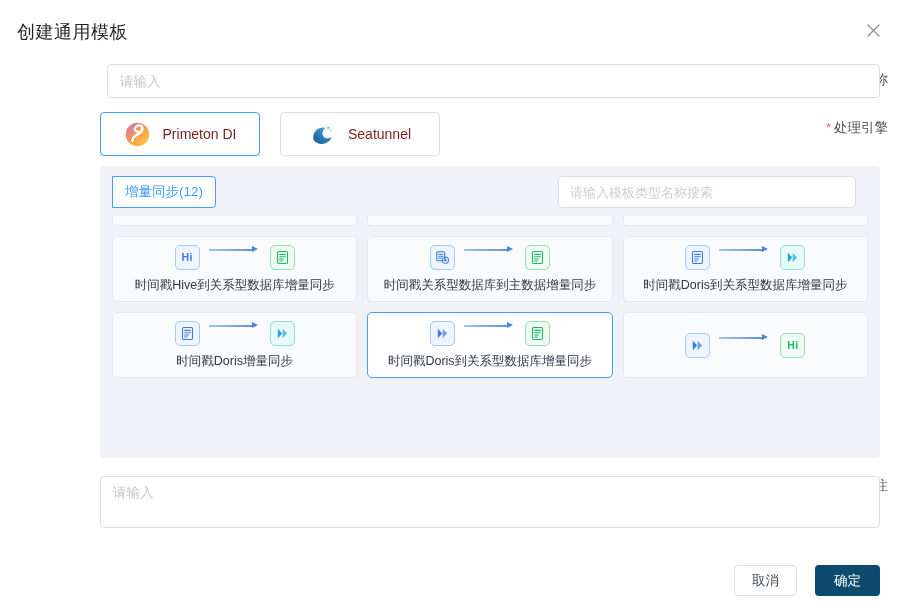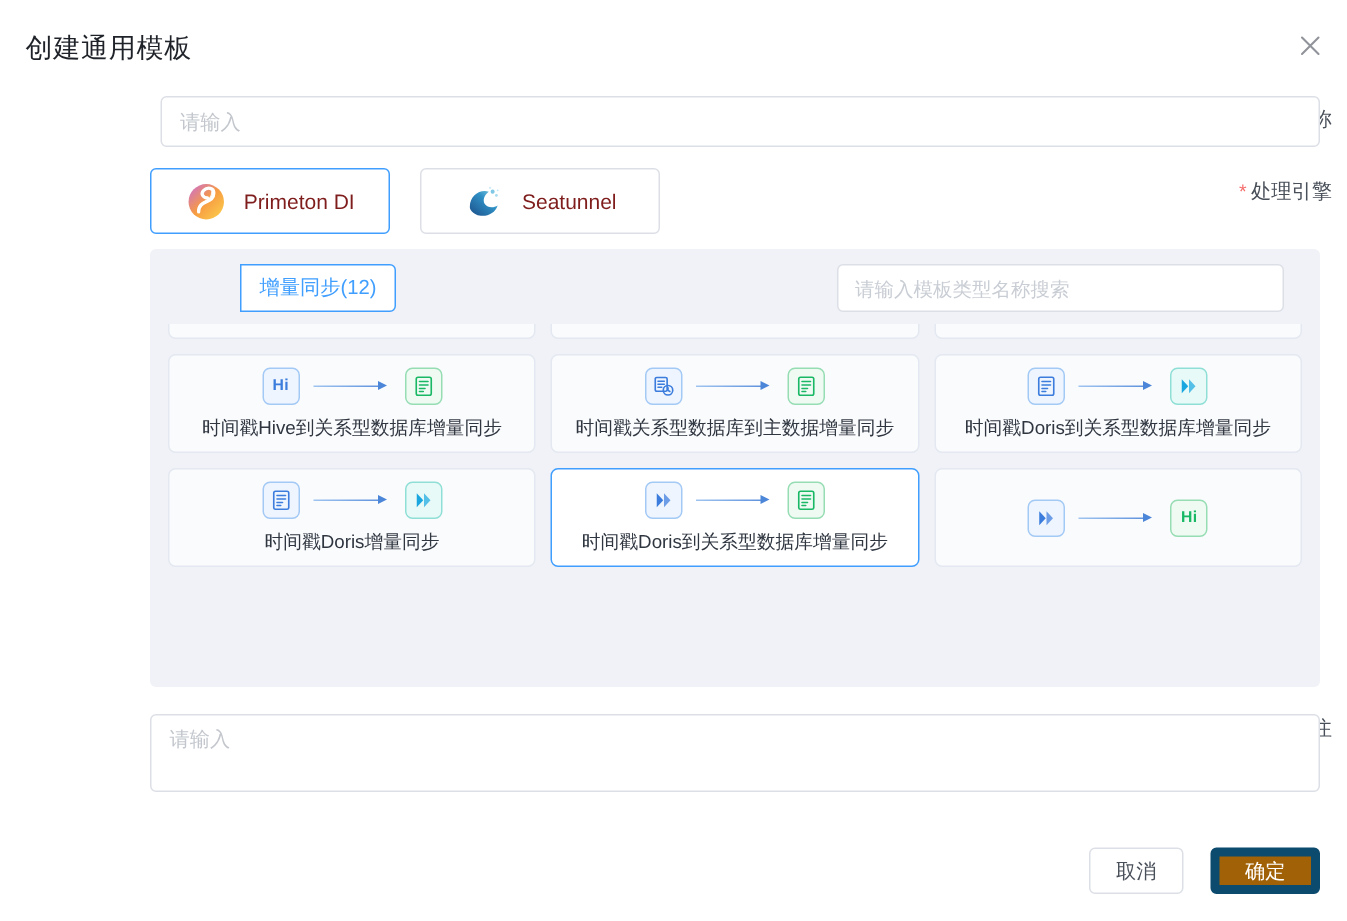--- a/index.html
+++ b/index.html
@@ -91,21 +91,21 @@
     border: 1px solid #dcdfe6;
     border-right: none;
     cursor: pointer;
   }
   .tab:first-child { border-radius: 4px 0 0 4px; }
   .tab:last-child { border-radius: 0 4px 4px 0; border-right: 1px solid #dcdfe6; }
   .tab.active {
     color: #409eff;
     border-color: #409eff;
     background: #ffffff;
-    position: relative; z-index: 2; margin-left: 48px;
+    position: relative; z-index: 2;
   }
   .tpl-search {
     position: absolute; right: 12px; top: 0;
     width: 298px; height: 32px;
     border: 1px solid #dcdfe6; border-radius: 4px;
     background: #fff;
     padding: 0 11px;
     font-size: 13px; color: #1f2329;
     font-family: "Liberation Sans", sans-serif;
     outline: none;
@@ -129,21 +129,21 @@
     border-radius: 5px;
     display: flex; flex-direction: column;
     align-items: center; justify-content: center;
     gap: 7px;
     cursor: pointer;
   }
   .tpl-card.selected {
     background: #ffffff;
     border: 1.5px solid #409eff;
   }
-  .tpl-flow { display: flex; align-items: center; gap: 9px; }
+  .tpl-flow { display: flex; align-items: flex-start; gap: 9px; }
   .node {
     width: 25px; height: 25px;
     border-radius: 5px;
     display: flex; align-items: center; justify-content: center;
     flex: 0 0 auto;
   }
   .node svg { display: block; }
   .node-blue { border: 1px solid #a3c9f5; background: #eef5ff; color: #3b7cdd; }
   .node-green { border: 1px solid #96ddb4; background: #effaf3; color: #19b865; }
   .node-teal { border: 1px solid #8fdfd6; background: #e8faf7; color: #1aa7e0; }
@@ -189,21 +189,21 @@
   .btn {
     height: 31px; min-width: 58px;
     padding: 0 17px;
     border-radius: 4px;
     font-size: 13.5px;
     display: flex; align-items: center; justify-content: center;
     cursor: pointer;
     font-family: "Liberation Sans", sans-serif;
   }
   .btn-default { background: #fff; border: 1px solid #dcdfe6; color: #49505a; }
-  .btn-primary { background: #a16207; border: 6px solid #0c4a6e; color: #fff; }
+  .btn-primary { background: #0c4a6e; border: 2px solid #0c4a6e; color: #fff; }
 </style>
 </head>
 <body>
 
 <div class="dialog">
 
   <div class="dlg-header">
     <div class="dlg-title">创建通用模板</div>
     <div class="close-btn">
       <svg width="13" height="13" viewBox="0 0 13 13" aria-hidden="true">

